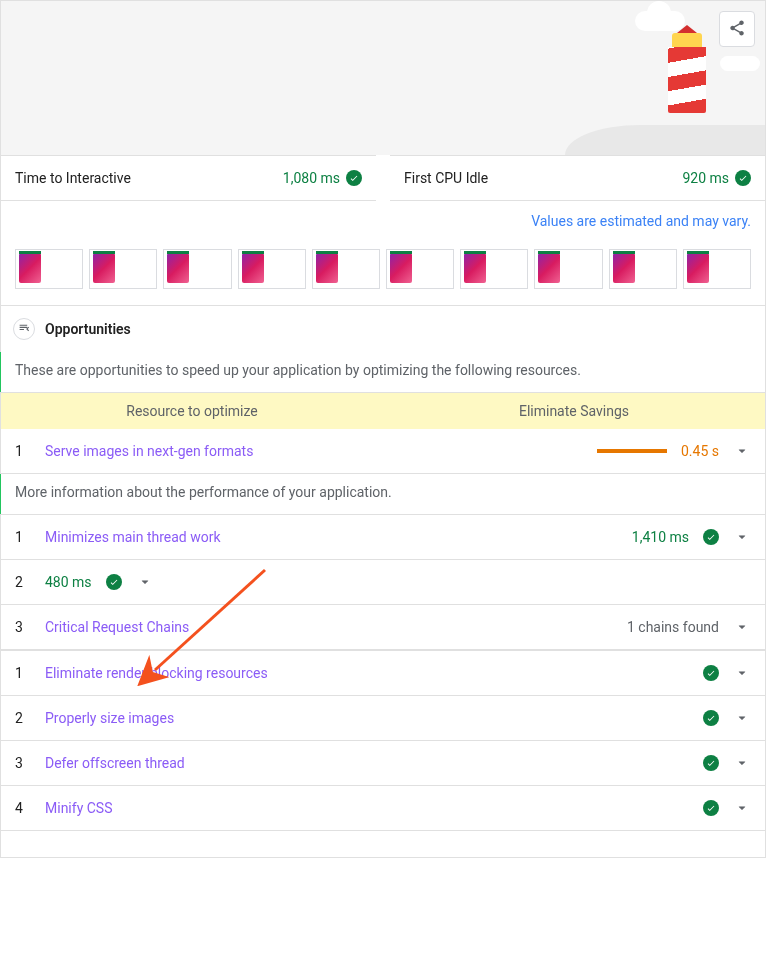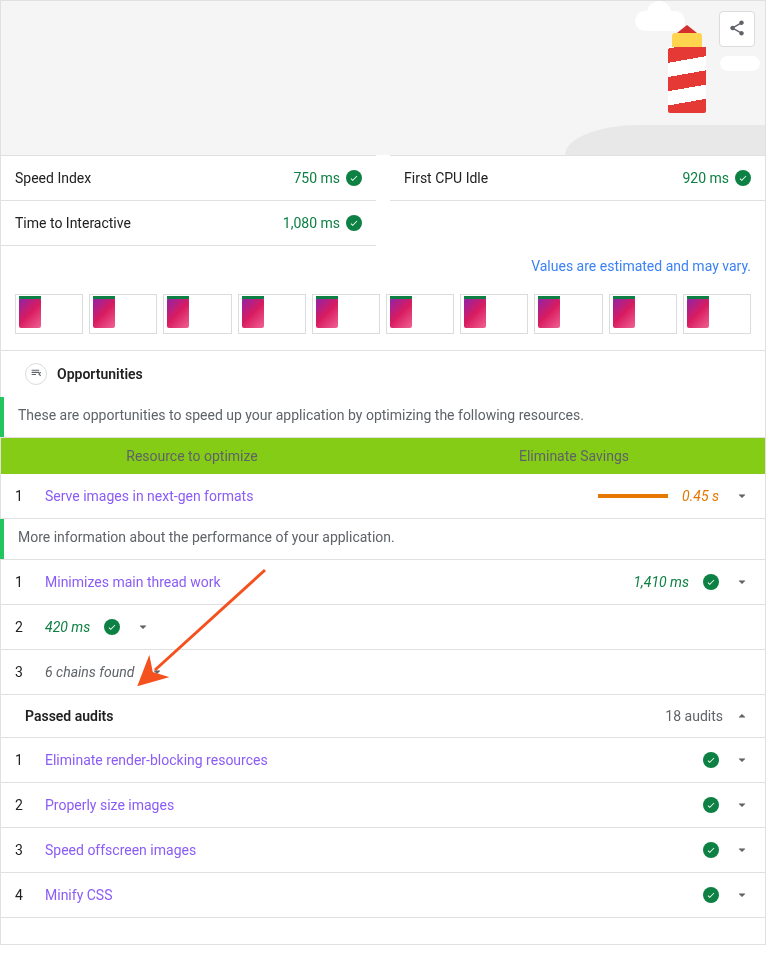--- a/index.html
+++ b/index.html
@@ -22,32 +22,32 @@
 .metric-row:first-child { border-top: 1px solid #e0e0e0; }
 .metric-label { color: #212121; }
 .metric-val { color: #0d8043; font-weight: 400; display: flex; align-items: center; gap: 6px; }
 .check-ic { width: 16px; height: 16px; border-radius: 50%; background: #0d8043; display: inline-flex; align-items: center; justify-content: center; flex: 0 0 16px; }
 .check-ic svg { width: 10px; height: 10px; fill: #fff; }
 .disclaimer { text-align: right; color: #3b82f6; padding: 12px 14px; border:1px solid #e0e0e0; border-top:none; border-bottom:none; }
 .filmstrip { display: flex; gap: 6px; padding: 8px 14px 16px; border:1px solid #e0e0e0; border-top:none; }
 .thumb { flex:1; height: 40px; border: 1px solid #dadce0; position:relative; background:#fff; }
 .thumb::before { content:''; position:absolute; left:3px; top:3px; width:22px; height:30px; background: linear-gradient(135deg,#8e24aa,#d81b60,#f06292); border-radius:2px; }
 .thumb::after { content:''; position:absolute; left:3px; top:1px; width:22px; height:3px; background:#0d8043; }
-.section { padding: 12px 24px; border-left:1px solid #e0e0e0; border-right:1px solid #e0e0e0; position:relative; }
+.section { padding: 12px 12px; border-left:1px solid #e0e0e0; border-right:1px solid #e0e0e0; position:relative; }
 .section-head { display: flex; align-items: center; gap: 10px; font-weight: 600; color: #212121; }
 .section-head .ic { width: 22px; height: 22px; border: 1px solid #dadce0; border-radius: 50%; display: flex; align-items: center; justify-content: center; }
 .section-head .ic svg { width: 13px; height: 13px; fill: #5f6368; }
-.section-desc { color: #5f6368; padding: 10px 14px 14px; border-left:4px solid #22c55e; border-right:1px solid #e0e0e0; }
-.opp-header { display: flex; background: #84cc16; color: #5f6368; border:1px solid #e0e0e0; border-bottom:none; }
+.section-desc { color: #5f6368; padding: 10px 14px 14px; border-left:1px solid #22c55e; border-right:1px solid #e0e0e0; }
+.opp-header { display: flex; background: #fef9c3; color: #5f6368; border:1px solid #e0e0e0; border-bottom:none; }
 .opp-header > div { flex: 1; text-align: center; padding: 10px; }
 .audit-row { display: flex; align-items: center; padding: 13px 14px; border:1px solid #e0e0e0; border-top:none; gap: 14px; }
 .audit-row.bordered-top { border-top: 1px solid #e0e0e0; }
 .audit-num { width: 16px; color: #212121; }
 .audit-title { flex: 1; color: #8b5cf6; }
-.audit-value { color: #0d8043; font-style: italic; }
+.audit-value { color: #0d8043; }
 .audit-value.gray { color: #5f6368; }
 .audit-value.orange { color: #e67700; }
 .savings-bar { width: 70px; height: 4px; background: #e67700; }
 .chevron { width: 18px; height: 18px; display:flex; align-items:center; justify-content:center; }
 .chevron svg { width: 14px; height: 14px; fill: #5f6368; stroke:#5f6368; stroke-width:1; }
 .passed-head { display: flex; align-items: center; padding: 12px 14px; border-left:1px solid #e0e0e0; border-right:1px solid #e0e0e0; gap: 10px; position:relative; }
 .passed-head .count { margin-left: auto; color: #5f6368; }
 .arrow-overlay { position: absolute; z-index: 10; pointer-events: none; top: 560px; left: 135px; width: 140px; height: 130px; }
 .arrow-overlay svg { width: 100%; height: 100%; }
 .container { position: relative; }
@@ -69,28 +69,20 @@
   <button class="share-btn">
     <span><svg viewBox="0 0 24 24">
             <path d="M18 16c-.8 0-1.5.3-2 .8l-7-4.1c0-.2.1-.5.1-.7s0-.5-.1-.7l7-4.1c.5.5 1.2.8 2 .8 1.7 0 3-1.3 3-3s-1.3-3-3-3-3 1.3-3 3c0 .2 0 .5.1.7l-7 4.1c-.5-.5-1.2-.8-2-.8-1.7 0-3 1.3-3 3s1.3 3 3 3c.8 0 1.5-.3 2-.8l7 4.1c0 .2-.1.5-.1.7 0 1.7 1.3 3 3 3s3-1.3 3-3-1.3-3-3-3z"></path>
           </svg></span>
   </button>
 </div>
 
 <div class="metrics">
   <div class="metrics-col" id="metrics-left">
         <div class="metric-row">
-          <span class="metric-label">Speed Index</span>
-          <span class="metric-val">750 ms <span class="check-ic">
-              <svg viewBox="0 0 24 24">
-                <path d="M9 16.2l-3.5-3.5L4 14.1 9 19l11-11-1.4-1.4z"></path>
-              </svg>
-            </span></span>
-        </div>
-        <div class="metric-row">
           <span class="metric-label">Time to Interactive</span>
           <span class="metric-val">1,080 ms <span class="check-ic">
               <svg viewBox="0 0 24 24">
                 <path d="M9 16.2l-3.5-3.5L4 14.1 9 19l11-11-1.4-1.4z"></path>
               </svg>
             </span></span>
         </div>
       </div>
   <div class="metrics-col" id="metrics-right">
         <div class="metric-row">
@@ -160,55 +152,44 @@
           </svg>
         </span>
         <span class="chevron">
           <svg viewBox="0 0 24 24">
             <path d="M7 10l5 5 5-5z"></path>
           </svg>
         </span>
       </div>
       <div class="audit-row ">
         <span class="audit-num">2</span>
-        <span class="audit-value ">420 ms</span>
+        <span class="audit-value ">480 ms</span>
         <span class="check-ic">
           <svg viewBox="0 0 24 24">
             <path d="M9 16.2l-3.5-3.5L4 14.1 9 19l11-11-1.4-1.4z"></path>
           </svg>
         </span>
         <span class="chevron">
           <svg viewBox="0 0 24 24">
             <path d="M7 10l5 5 5-5z"></path>
           </svg>
         </span>
       </div>
       <div class="audit-row ">
         <span class="audit-num">3</span>
-        <span class="audit-value gray">6 chains found</span>
-        <span class="chevron">
-          <svg viewBox="0 0 24 24">
-            <path d="M7 10l5 5 5-5z"></path>
-          </svg>
-        </span>
-      </div>
-    </div>
-
-<div class="passed-head">
-  <span class="ic"><svg viewBox="0 0 24 24">
-          <path d="M9 16.2l-3.5-3.5L4 14.1 9 19l11-11-1.4-1.4z"></path>
-        </svg></span>
-  <span style="font-weight:600">Passed audits</span>
-  <span class="count">18 audits</span>
-  <span class="chevron">
-        <svg viewBox="0 0 24 24">
-          <path d="M7 14l5-5 5 5z"></path>
-        </svg>
-      </span>
-</div>
+        <span class="audit-title">Critical Request Chains</span>
+        <span class="audit-value gray">1 chains found</span>
+        <span class="chevron">
+          <svg viewBox="0 0 24 24">
+            <path d="M7 10l5 5 5-5z"></path>
+          </svg>
+        </span>
+      </div>
+    </div>
+
 <div id="passed-list">
       <div class="audit-row bordered-top">
         <span class="audit-num">1</span>
         <span class="audit-title">Eliminate render-blocking resources</span>
         <span class="check-ic">
           <svg viewBox="0 0 24 24">
             <path d="M9 16.2l-3.5-3.5L4 14.1 9 19l11-11-1.4-1.4z"></path>
           </svg>
         </span>
         <span class="chevron">
@@ -226,21 +207,21 @@
           </svg>
         </span>
         <span class="chevron">
           <svg viewBox="0 0 24 24">
             <path d="M7 10l5 5 5-5z"></path>
           </svg>
         </span>
       </div>
       <div class="audit-row">
         <span class="audit-num">3</span>
-        <span class="audit-title">Speed offscreen images</span>
+        <span class="audit-title">Defer offscreen thread</span>
         <span class="check-ic">
           <svg viewBox="0 0 24 24">
             <path d="M9 16.2l-3.5-3.5L4 14.1 9 19l11-11-1.4-1.4z"></path>
           </svg>
         </span>
         <span class="chevron">
           <svg viewBox="0 0 24 24">
             <path d="M7 10l5 5 5-5z"></path>
           </svg>
         </span>

